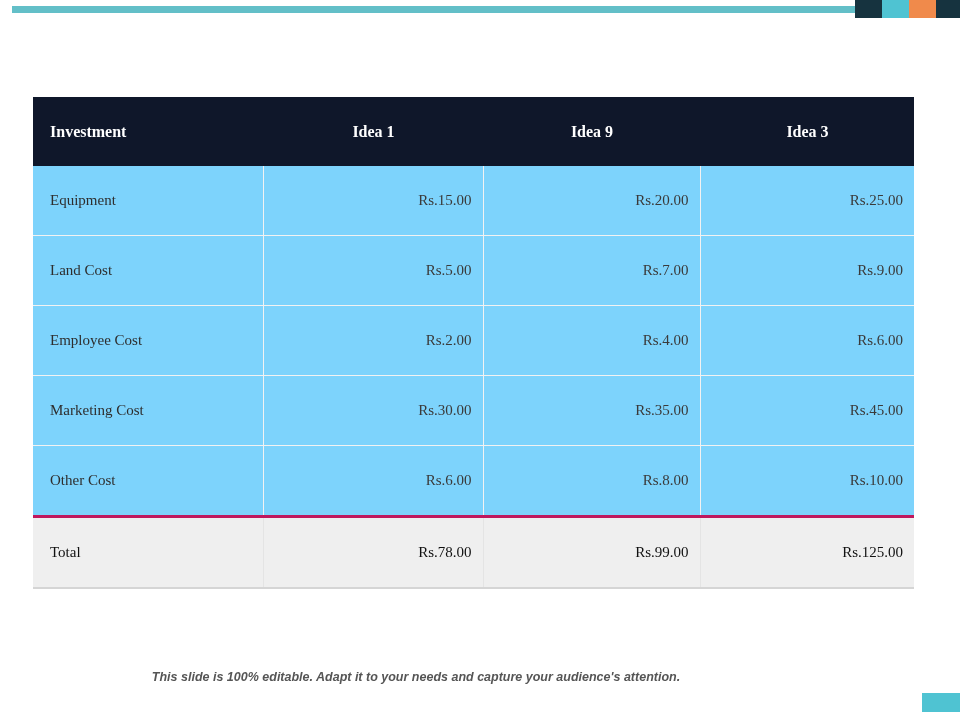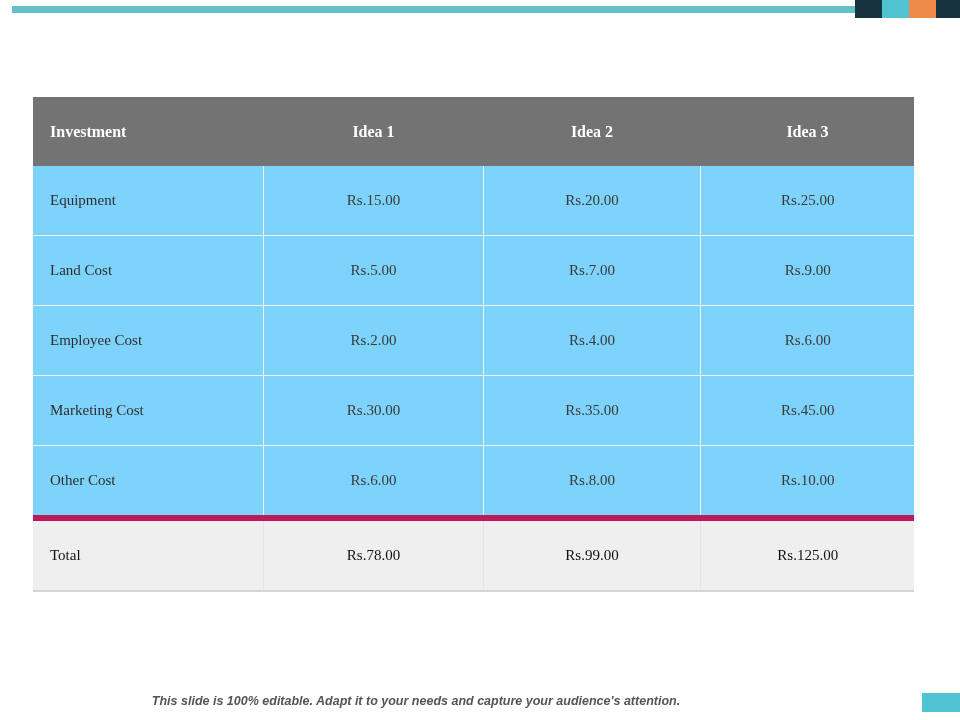--- a/index.html
+++ b/index.html
@@ -72,21 +72,21 @@
     width: 881px;
     table-layout: fixed;
     border-bottom: 2px solid #d5d5d5;
   }
   table.fin col.c-label { width: 230px; }
   table.fin col.c-i1    { width: 220px; }
   table.fin col.c-i2    { width: 217px; }
   table.fin col.c-i3    { width: 214px; }
 
   table.fin thead th {
-    background: #737373;
+    background: #0f172a;
     color: #ffffff;
     font-family: "Liberation Serif", serif;
     font-weight: bold;
     font-size: 16px;
     height: 69px;
     padding: 0 12px;
     border: none;
     vertical-align: middle;
   }
   table.fin thead th.h-label { text-align: left;  padding-left: 17px; }
@@ -102,48 +102,47 @@
     border-right: 1px solid #f2f2f2;
     vertical-align: middle;
     padding: 0 12px;
   }
   table.fin tbody td.cell-label {
     text-align: left;
     padding-left: 17px;
     color: #2e2e2e;
   }
   table.fin tbody td.cell-num {
-    text-align: center;
+    text-align: right;
     padding-right: 11px;
   }
   table.fin tbody td.last-col { border-right: none; }
 
   table.fin tbody tr.total-row td {
     background: #efefef;
     font-weight: normal;
     color: #111111;
     border-bottom: none;
     border-right: 1px solid #e4e4e4;
   }
   table.fin tbody tr.total-row td.last-col { border-right: none; }
-  table.fin tbody tr.last-data td { border-bottom: 6px solid #be185d; }
+  table.fin tbody tr.last-data td { border-bottom: 3px solid #be185d; }
 
   
   .footer-note {
     position: absolute;
     left: 0;
     top: 670px;
     width: 832px;
     text-align: center;
     font-family: "Liberation Sans", sans-serif;
     font-size: 12.5px;
     font-style: italic;
     font-weight: bold;
     color: #555555;
-    margin-top: 24px;
   }
 
   
   .corner-block {
     position: absolute;
     right: 0px;
     bottom: 8px;
     width: 38px;
     height: 19px;
     background: #4FC3D2;
@@ -169,21 +168,21 @@
       <colgroup>
         <col class="c-label">
         <col class="c-i1">
         <col class="c-i2">
         <col class="c-i3">
       </colgroup>
       <thead>
         <tr>
           <th class="h-label">Investment</th>
           <th class="h-num">Idea 1</th>
-          <th class="h-num">Idea 2</th>
+          <th class="h-num">Idea 9</th>
           <th class="h-num">Idea 3</th>
         </tr>
       </thead>
       <tbody>
 
         <tr>
           <td class="cell-label">Equipment</td>
           <td class="cell-num">Rs.15.00</td>
           <td class="cell-num">Rs.20.00</td>
           <td class="cell-num last-col">Rs.25.00</td>

